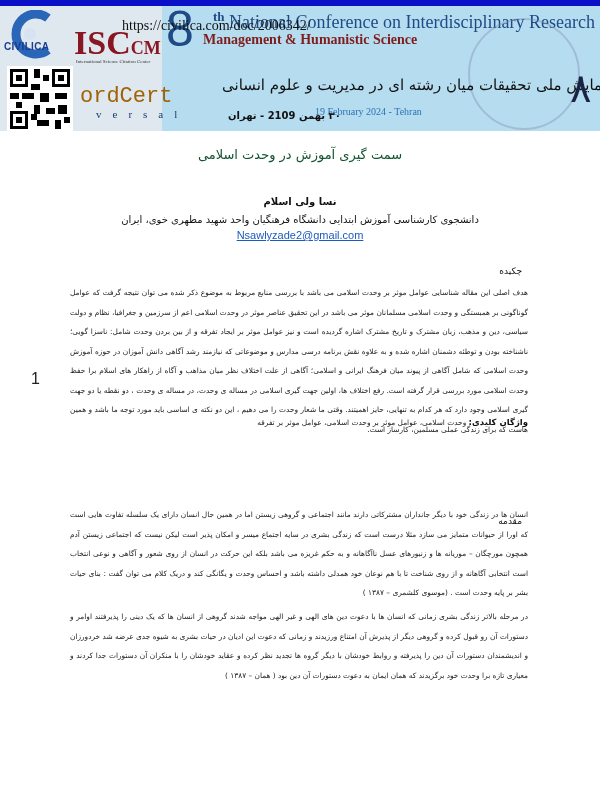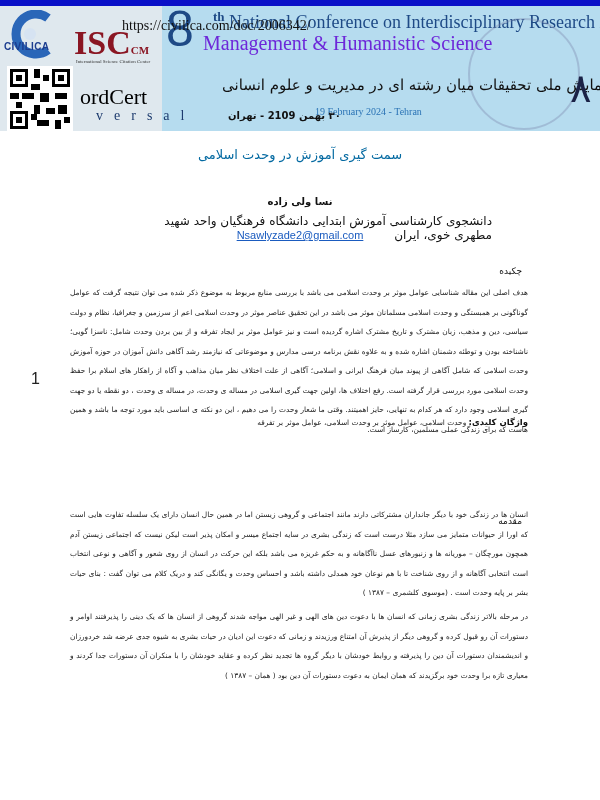--- a/index.html
+++ b/index.html
@@ -3,38 +3,38 @@
 <meta charset="utf-8">
 <style>
   html, body { margin:0; padding:0; }
   body { width:600px; height:800px; background:#ffffff; position:relative; overflow:hidden; font-family:"DejaVu Sans", sans-serif; }
   .topbar { position:absolute; left:0; top:0; width:600px; height:6px; background:#0a10c8; }
   .banner { position:absolute; left:0; top:6px; width:600px; height:125px; background:#b6dcef; }
   .banner-left { position:absolute; left:0; top:6px; width:162px; height:125px; background:#dfe8ee; }
   .civilica-logo { position:absolute; left:6px; top:10px; width:58px; height:50px; }
   .civilica-text { position:absolute; left:4px; top:41px; font-family:"Liberation Sans", sans-serif; font-size:10px; color:#1c3d8f; font-weight:bold; letter-spacing:0.3px; }
   .isc { position:absolute; left:74px; top:26px; font-family:"Liberation Serif", serif; font-size:34px; color:#8a1623; font-weight:bold; line-height:34px; }
-  .isc small { font-size:11px; font-weight:bold; }
+  .isc small { font-size:18px; font-weight:bold; }
   .isc-sub { position:absolute; left:76px; top:59px; font-family:"Liberation Serif", serif; font-size:5px; color:#333; }
   .qr { position:absolute; left:7px; top:66px; width:66px; height:66px; background:#fff; }
-  .ordcert { position:absolute; left:80px; top:84px; font-family:Liberation Serif, serif; font-size:22px; color:#000000;text-align:right; }
-  .versal { position:absolute; left:96px; top:108px; font-family:"Liberation Serif", serif; font-size:14px; color:#1d3b6e; letter-spacing:11px; }
+  .ordcert { position:absolute; left:80px; top:84px; font-family:Liberation Mono, monospace; font-size:22px; color:#a16207;text-align:right; }
+  .versal { position:absolute; left:96px; top:108px; font-family:"Liberation Serif", serif; font-size:11px; color:#1d3b6e; letter-spacing:11px; }
   .url { position:absolute; left:86px; top:18px; font-family:"Liberation Serif", serif; font-size:14px; color:#111; z-index:3;margin-left:36px; }
   .big8 { position:absolute; left:166px; top:4px; font-family:"Liberation Sans", sans-serif; font-size:50px; color:#1e4a86; line-height:50px; }
   .conf-line1 { position:absolute; left:213px; top:9px; font-family:"Liberation Serif", serif; font-size:18px; color:#1e4a86; white-space:nowrap; }
   .conf-line1 sup { font-size:13px;font-weight:bold; }
-  .conf-line2 { position:absolute; left:203px; top:32px; font-family:"Liberation Serif", serif; font-size:20px; color:#6d28d9; white-space:nowrap; }
+  .conf-line2 { position:absolute; left:203px; top:32px; font-family:"Liberation Serif", serif; font-size:14px; color:#7f1d1d; white-space:nowrap;font-weight:bold; }
   .conf-date { position:absolute; left:315px; top:59px; font-family:"Liberation Serif", serif; font-size:10px; color:#2a73b5;margin-top:47px; }
   .seal { position:absolute; left:468px; top:18px; width:108px; height:108px; border-radius:50%; border:2px solid rgba(120,130,170,0.35); }
   .fa-title { position:absolute; left:222px; top:76px; direction:rtl; font-family:"DejaVu Serif", serif; font-size:15px; color:#111; white-space:nowrap; }
   .fa-date { position:absolute; left:228px; top:110px; direction:rtl; font-family:"DejaVu Sans", sans-serif; font-size:10px; color:#111; font-weight:bold; white-space:nowrap; }
   .big-8-fa { position:absolute; left:570px; top:68px; font-size:40px; color:#1a2246; font-family:"DejaVu Sans", sans-serif; line-height:40px; }
-  .paper-title { position:absolute; left:190px; top:147px; width:220px; text-align:center; direction:rtl; font-size:13px; color:#0369a1; }
+  .paper-title { position:absolute; left:190px; top:147px; width:220px; text-align:center; direction:rtl; font-size:13px; color:#14532d; }
   .author { position:absolute; left:200px; top:196px; width:200px; text-align:center; direction:rtl; font-size:10px; font-weight:bold; color:#111; }
-  .affil { position:absolute; left:132px; top:214px; width:360px; direction:rtl; font-size:12px; color:#111; }
+  .affil { position:absolute; left:120px; top:214px; width:360px; text-align:center; direction:rtl; font-size:10px; color:#111; }
   .email { position:absolute; left:200px; top:229px; width:200px; text-align:center; font-family:"Liberation Sans", sans-serif; font-size:11px; color:#1a5bbf; text-decoration:underline; }
   .section-head { position:absolute; right:78px; direction:rtl; font-size:9px; font-weight:normal; color:#111; }
   .para { position:absolute; left:70px; width:458px; direction:rtl; text-align:justify; font-size:7.4px; line-height:19.5px; color:#222; }
   .keywords { position:absolute; left:70px; width:458px; direction:rtl; font-size:7.4px; color:#222; top:417px; }
   .keywords b { font-size:8.5px; color:#111; }
   .page-num { position:absolute; left:31px; top:370px; font-family:"Liberation Sans", sans-serif; font-size:16px; color:#222; }
 </style>
 </head>
 <body>
 
@@ -89,21 +89,21 @@
 <div class="conf-line2">Management &amp; Humanistic Science</div>
 <div class="conf-date">19 February 2024 - Tehran</div>
 
 <div class="seal"></div>
 
 <div class="fa-title">هشتمین همایش ملی تحقیقات میان رشته ای در مدیریت و علوم انسانی</div>
 <div class="fa-date">۳۰ بهمن 2109 - تهران</div>
 <div class="big-8-fa">۸</div>
 
 <div class="paper-title">سمت گیری آموزش در وحدت اسلامی</div>
-<div class="author">نسا ولی زاده</div>
+<div class="author">نسا ولی اسلام</div>
 <div class="affil">دانشجوی کارشناسی آموزش ابتدایی دانشگاه فرهنگیان واحد شهید مطهری خوی، ایران</div>
 <div class="email">Nsawlyzade2@gmail.com</div>
 
 <div class="section-head" style="top:266px;">چکیده</div>
 <div class="para" style="top:283px;">هدف اصلی این مقاله شناسایی عوامل موثر بر وحدت اسلامی می باشد با بررسی منابع مربوط به موضوع ذکر شده می توان نتیجه گرفت که عوامل گوناگونی بر همبستگی و وحدت اسلامی مسلمانان موثر می باشد در این تحقیق عناصر موثر در وحدت اسلامی اعم از سرزمین و جغرافیا، نظام و دولت سیاسی، دین و مذهب، زبان مشترک و تاریخ مشترک اشاره گردیده است و نیز عوامل موثر بر ایجاد تفرقه و از بین بردن وحدت شامل: ناسزا گویی؛ ناشناخته بودن و توطئه دشمنان اشاره شده و به علاوه نقش برنامه درسی مدارس و موضوعاتی که نیازمند رشد آگاهی دانش آموزان در حوزه آموزش وحدت اسلامی که شامل آگاهی از پیوند میان فرهنگ ایرانی و اسلامی؛ آگاهی از علت اختلاف نظر میان مذاهب و آگاه از راهکار های اسلام برا حفظ وحدت اسلامی مورد بررسی قرار گرفته است. رفع اختلاف ها، اولین جهت گیری اسلامی در مساله ی وحدت، در مساله ی وحدت ، دو نقطه یا دو جهت گیری اسلامی وجود دارد که هر کدام به تنهایی، حایز اهمیتند. وقتی ما شعار وحدت را می دهیم ، این دو نکته ی اساسی باید مورد توجه ما باشد و همین هاست که برای زندگی عملی مسلمین، کارساز است.</div>
 
 <div class="keywords"><b>واژگان کلیدی:</b> <span>وحدت اسلامی، عوامل موثر بر وحدت اسلامی، عوامل موثر بر تفرقه</span></div>
 
 <div class="page-num">1</div>
 

